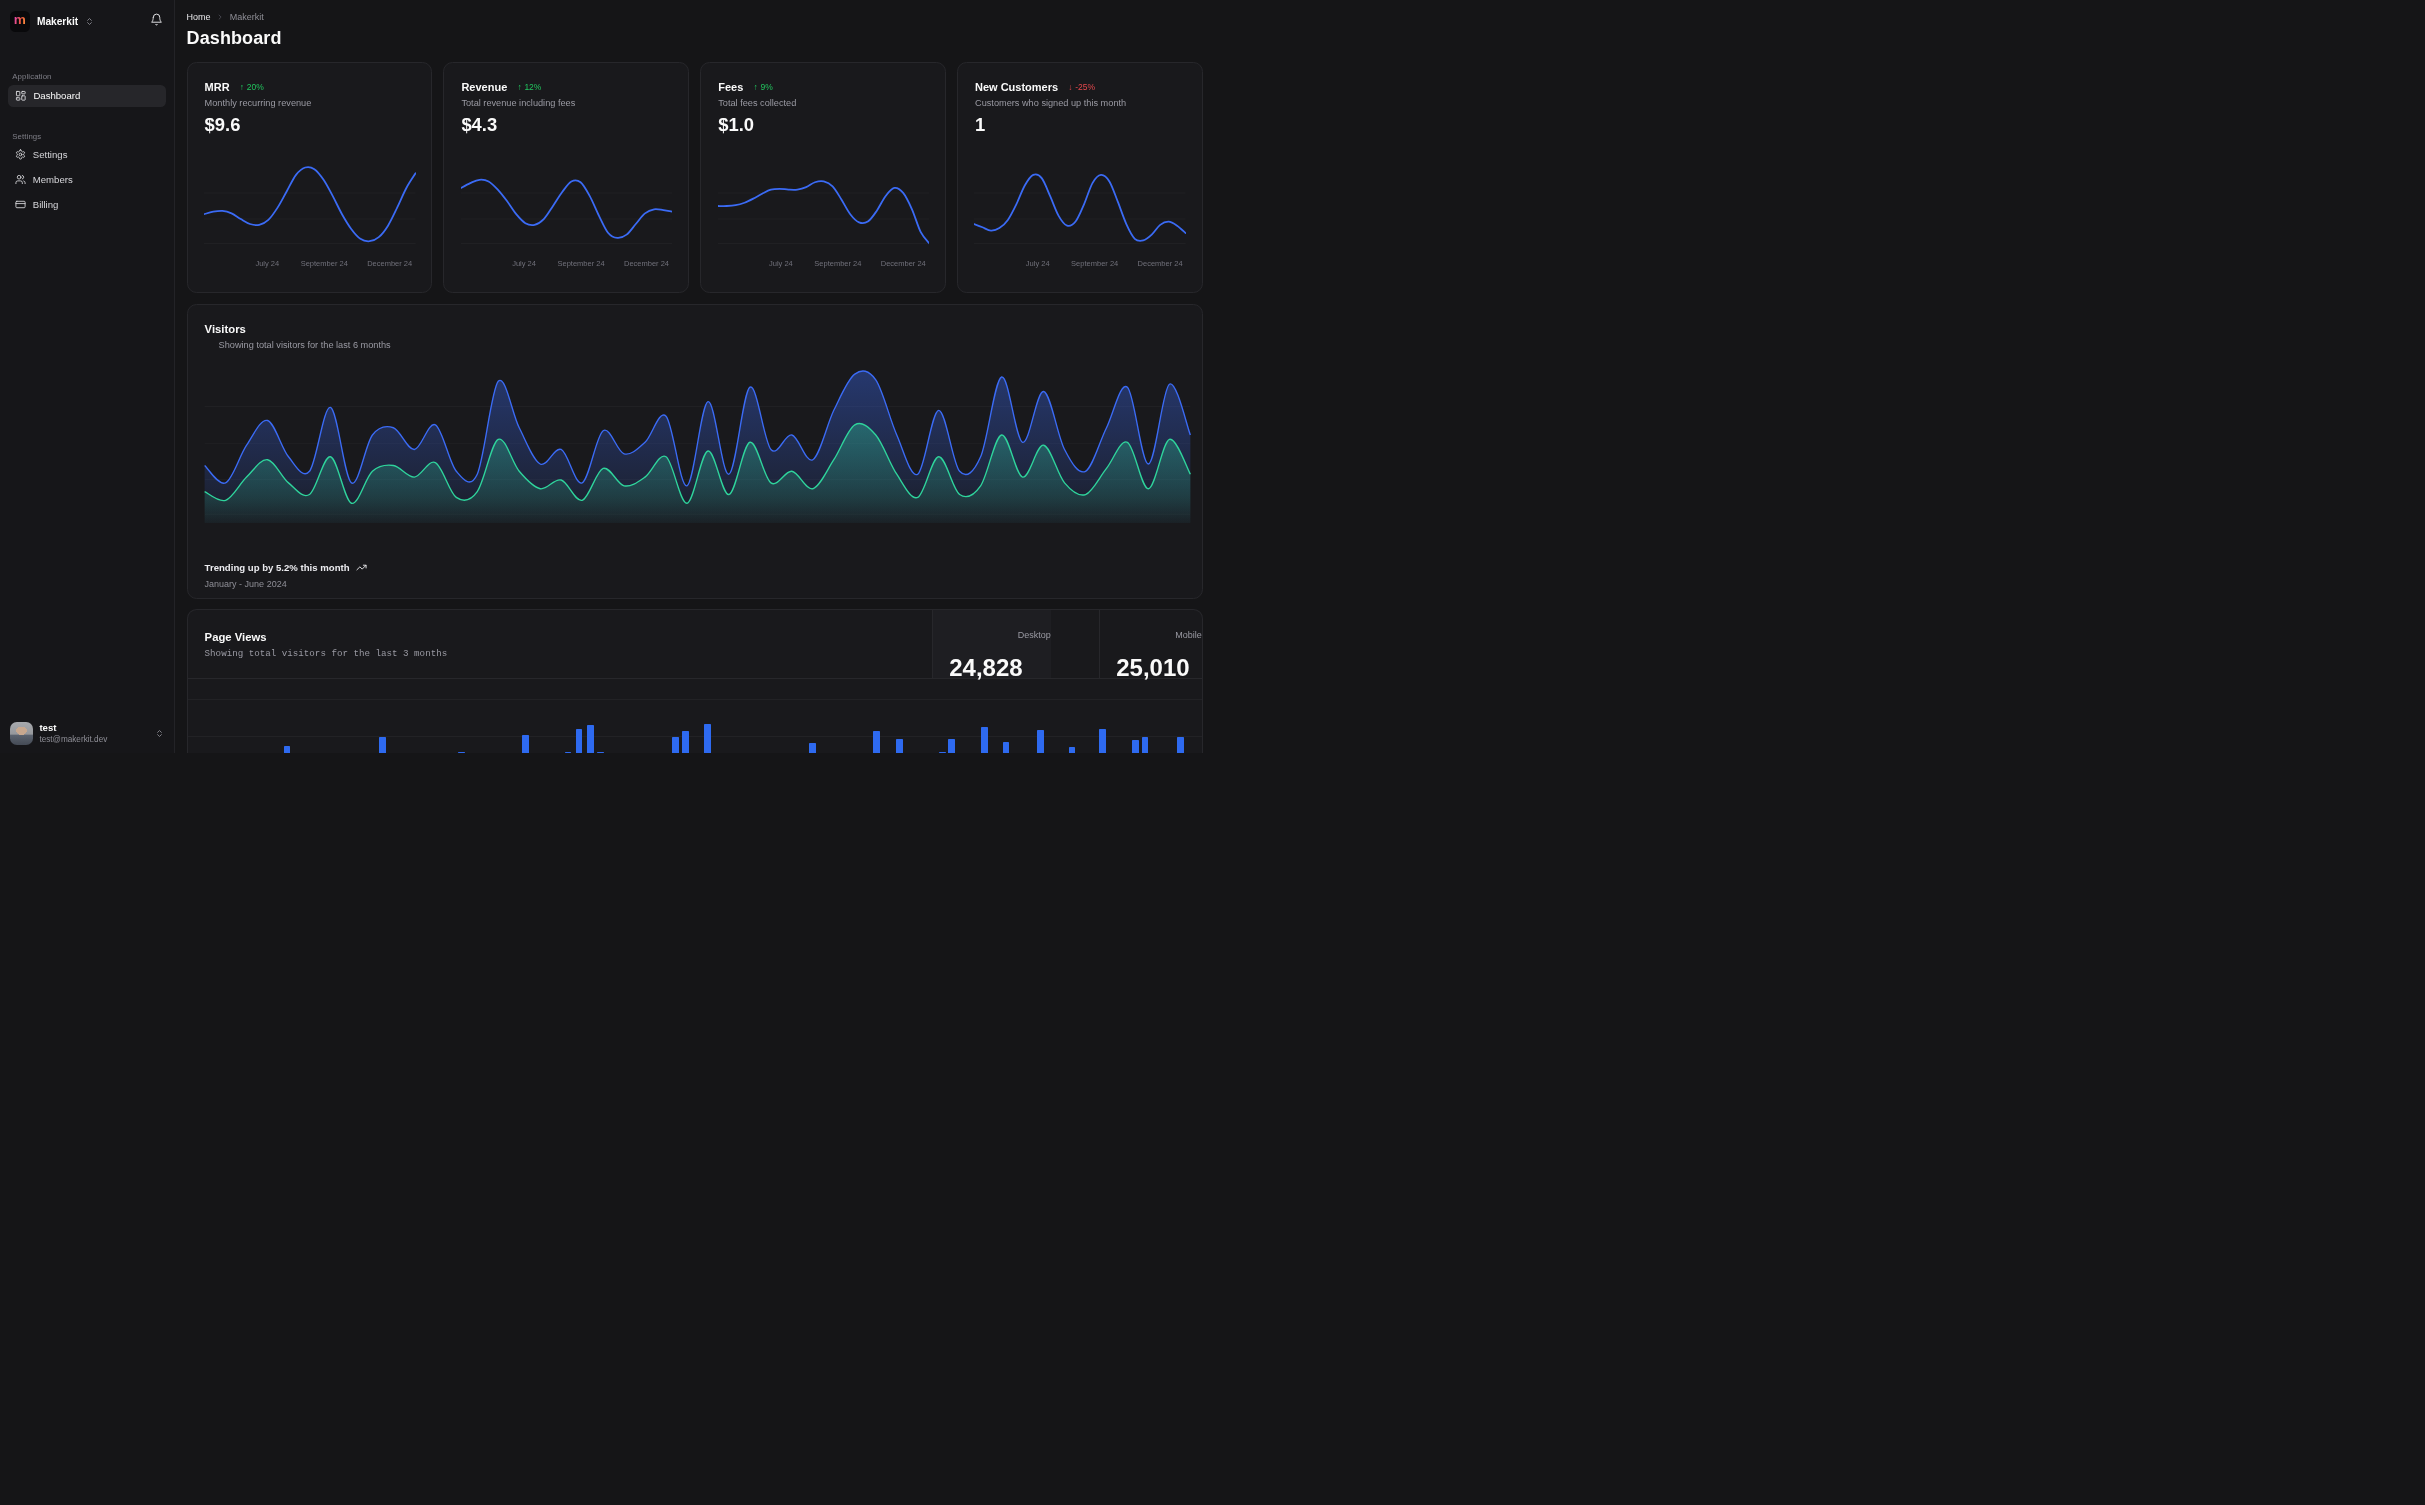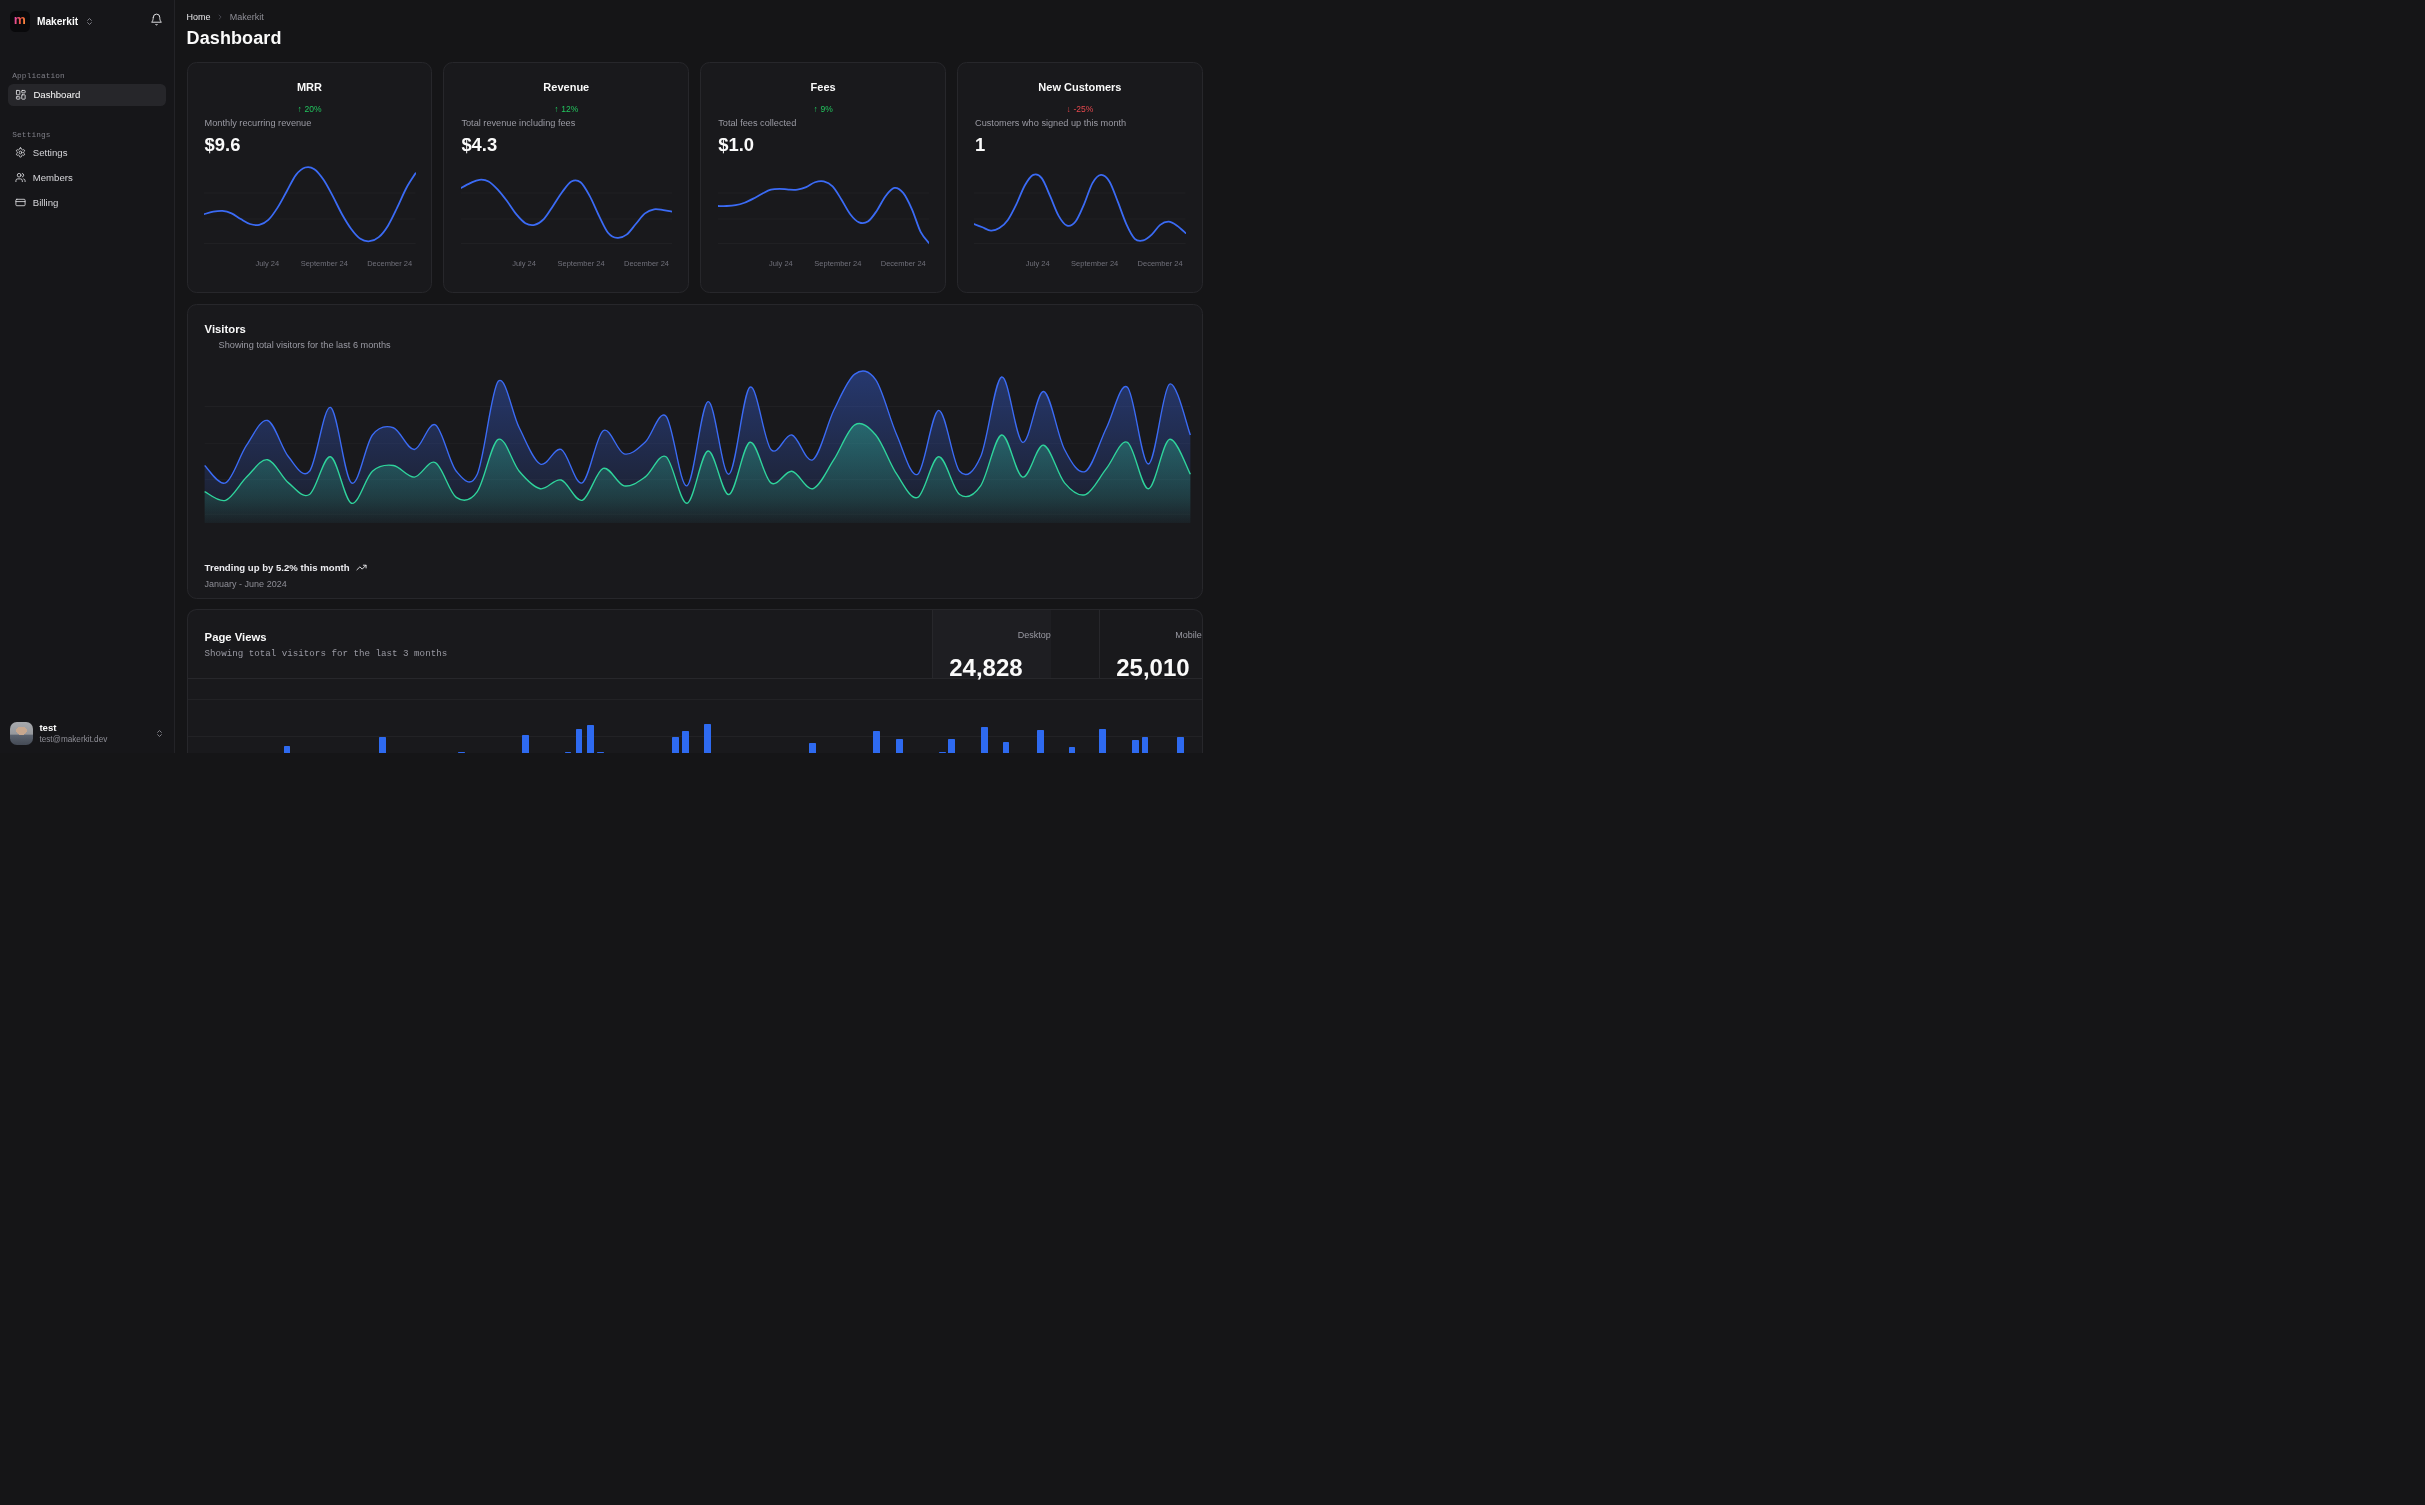--- a/index.html
+++ b/index.html
@@ -10,21 +10,21 @@
   
   .sidebar{width:175px;min-width:175px;height:100%;background:#161619;border-right:0.7px solid #232327;position:relative;box-sizing:border-box;}
   .sb-header{display:flex;align-items:center;gap:6.8px;padding:11px 9.6px 0 9.6px;}
   .logo{width:20.5px;height:20.5px;border-radius:5.5px;background:#09090b;display:flex;align-items:center;justify-content:center;flex:0 0 auto;}
   .logo span{font-size:13.6px;font-weight:800;line-height:1;margin-top:-2px;
     background:linear-gradient(105deg,#e044c8 0%,#ef5a3d 58%,#f7a03b 100%);
     -webkit-background-clip:text;background-clip:text;color:transparent;}
   .app-name{font-size:10.2px;font-weight:700;color:#fafafa;}
   .sel-icon{display:flex;color:#8a8a92;}
   .bell-btn{margin-left:auto;background:none;border:none;padding:1.4px;color:#e4e4e7;cursor:pointer;display:flex;}
-  .section-label{margin:0 12.3px;font-size:7.8px;color:#7f7f87;letter-spacing:0.1px;font-family:Liberation Mono, monospace;}
+  .section-label{margin:0 12.3px;font-size:7.8px;color:#7f7f87;letter-spacing:0.1px;}
   .section-label.first{margin-top:40px;}
   .section-label.second{margin-top:24.6px;}
   .sb-nav{padding:4.1px 8.2px 0;}
   .nav-item{display:flex;align-items:center;gap:6.8px;height:22.5px;padding:0 6.8px;border-radius:5.5px;
     font-size:9.6px;color:#d6d6da;cursor:pointer;margin-bottom:2.7px;}
   .nav-item .nv-icon{display:flex;color:#e2e2e6;}
   .nav-item.active{background:#26262a;color:#fafafa;}
   .sb-nav.small .nav-item{height:20px;margin-bottom:4.8px;}
   .sb-footer{position:absolute;left:0;right:0;bottom:0;padding:8.2px 9.6px;display:flex;align-items:center;gap:6.8px;cursor:pointer;}
   .avatar{width:23px;height:23px;border-radius:6.8px;flex:0 0 auto;
@@ -39,21 +39,21 @@
   
   main{flex:1;position:relative;padding:0 10.2px 0 11.6px;box-sizing:border-box;}
   .breadcrumb{display:flex;align-items:center;gap:5.5px;font-size:9px;margin-top:12.3px;}
   .bc-home{color:#e7e7ea;cursor:pointer;}
   .bc-sep{display:flex;color:#52525b;}
   .bc-cur{color:#8f8f97;}
   h1.page-title{margin:6.1px 0 0;font-size:18px;font-weight:700;letter-spacing:0.1px;}
 
   .stat-grid{display:grid;grid-template-columns:repeat(4,1fr);gap:11px;margin-top:13px;}
   .stat-card{position:relative;height:231px;background:#19191c;border:0.7px solid #27272b;border-radius:9.6px;padding:18px 17px 0;box-sizing:border-box;}
-  .sc-title-row{display:flex;align-items:center;gap:10.2px;flex-direction:column;}
+  .sc-title-row{display:flex;align-items:center;gap:10.2px;}
   .sc-title{font-size:11px;font-weight:700;}
   .sc-change{font-size:8.5px;display:flex;align-items:center;gap:2.7px;}
   .sc-sub{margin-top:4.8px;font-size:9.2px;color:#9a9aa3;}
   .sc-value{margin-top:6.1px;font-size:18.4px;font-weight:700;}
   .sc-chart{position:absolute;left:16.4px;right:16.4px;top:100px;height:86px;width:auto;}
   .sc-xlabels{position:absolute;left:16.4px;right:16.4px;top:196px;height:11px;font-size:7.5px;color:#70707a;}
   .sc-tick{position:absolute;transform:translateX(-50%);white-space:nowrap;}
 
   .panel{position:relative;background:#19191c;border:0.7px solid #27272b;border-radius:9.6px;box-sizing:border-box;}
   .visitors-card{margin-top:10.2px;height:295px;}

